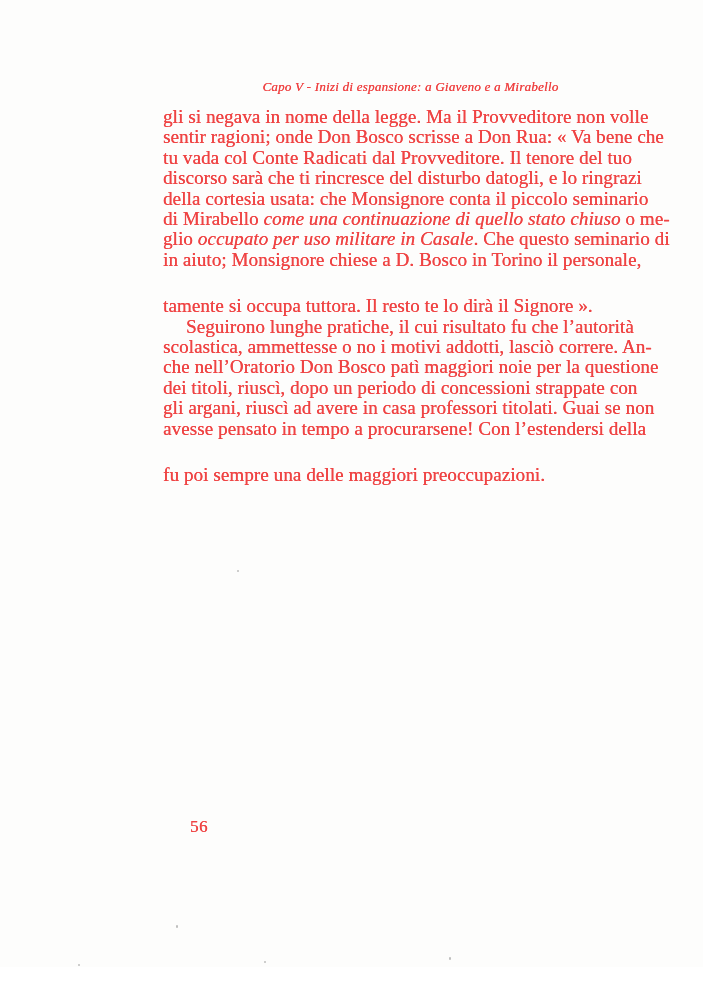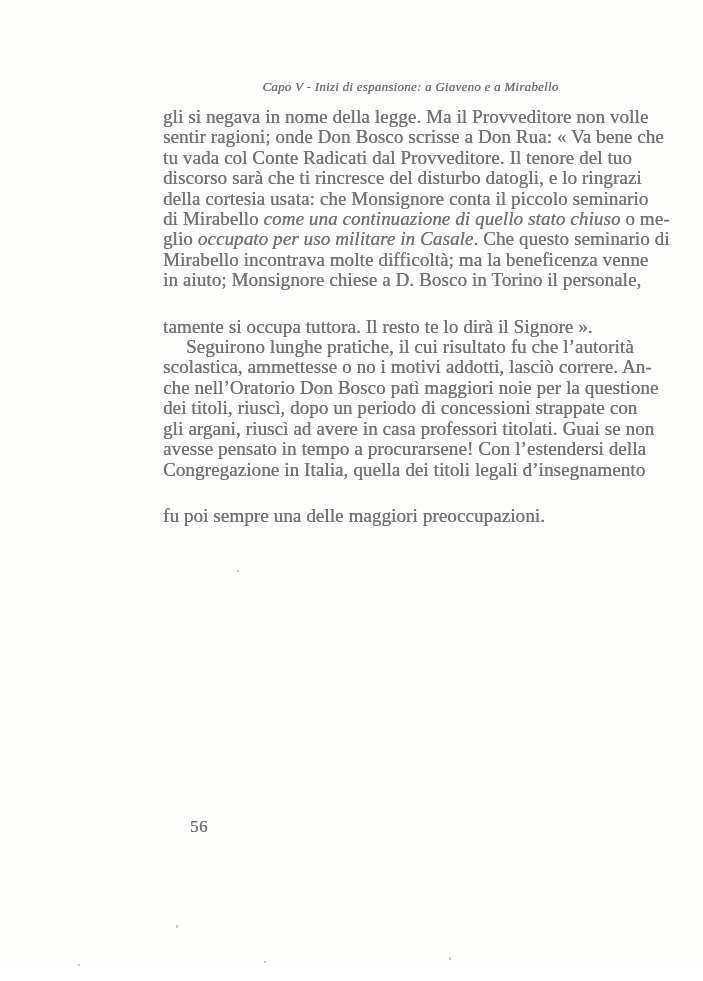--- a/index.html
+++ b/index.html
@@ -2,21 +2,21 @@
 <html><head>
 <meta charset="utf-8">
 <style>
   html, body { margin: 0; padding: 0; background: #ffffff; }
   .page {
     position: relative;
     width: 703px;
     height: 967px;
     background: #fdfdfc;
     font-family: "Liberation Serif", "DejaVu Serif", serif;
-    color: #737373;
+    color: #ef4444;
     overflow: hidden;
   }
   .running-head {
     position: absolute;
     left: 163px;
     top: 79px;
     width: 469px;
     text-align: center;
     padding-left: 26px;
     box-sizing: border-box;
@@ -76,32 +76,30 @@
 
   <div class="text-block">
       <div class="paragraph">
         <div class="line"><span>gli si negava in nome della legge. Ma il Provveditore non volle</span></div>
         <div class="line"><span>sentir ragioni; onde Don Bosco scrisse a Don Rua: « Va bene che</span></div>
         <div class="line"><span>tu vada col Conte Radicati dal Provveditore. Il tenore del tuo</span></div>
         <div class="line"><span>discorso sarà che ti rincresce del disturbo datogli, e lo ringrazi</span></div>
         <div class="line"><span>della cortesia usata: che Monsignore conta il piccolo seminario</span></div>
         <div class="line"><span>di Mirabello </span><em>come una continuazione di quello stato chiuso</em><span> o me-</span></div>
         <div class="line"><span>glio </span><em>occupato per uso militare in Casale</em><span>. Che questo seminario di</span></div>
-        <div class="line"><span>Mirabello incontrava molte difficoltà; ma la beneficenza venne</span></div>
         <div class="line"><span>in aiuto; Monsignore chiese a D. Bosco in Torino il personale,</span></div>
         <div class="line last"><span>tamente si occupa tuttora. Il resto te lo dirà il Signore ».</span></div>
       </div>
       <div class="paragraph">
         <div class="line indent"><span>Seguirono lunghe pratiche, il cui risultato fu che l’autorità</span></div>
         <div class="line"><span>scolastica, ammettesse o no i motivi addotti, lasciò correre. An-</span></div>
         <div class="line"><span>che nell’Oratorio Don Bosco patì maggiori noie per la questione</span></div>
         <div class="line"><span>dei titoli, riuscì, dopo un periodo di concessioni strappate con</span></div>
         <div class="line"><span>gli argani, riuscì ad avere in casa professori titolati. Guai se non</span></div>
         <div class="line"><span>avesse pensato in tempo a procurarsene! Con l’estendersi della</span></div>
-        <div class="line"><span>Congregazione in Italia, quella dei titoli legali d’insegnamento</span></div>
         <div class="line last"><span>fu poi sempre una delle maggiori preoccupazioni.</span></div>
       </div>
     </div>
 
   <div class="page-number">56</div>
 
   <div class="speckle s1"></div>
   <div class="speckle s2"></div>
   <div class="speckle s3"></div>
   <div class="speckle s4"></div>

